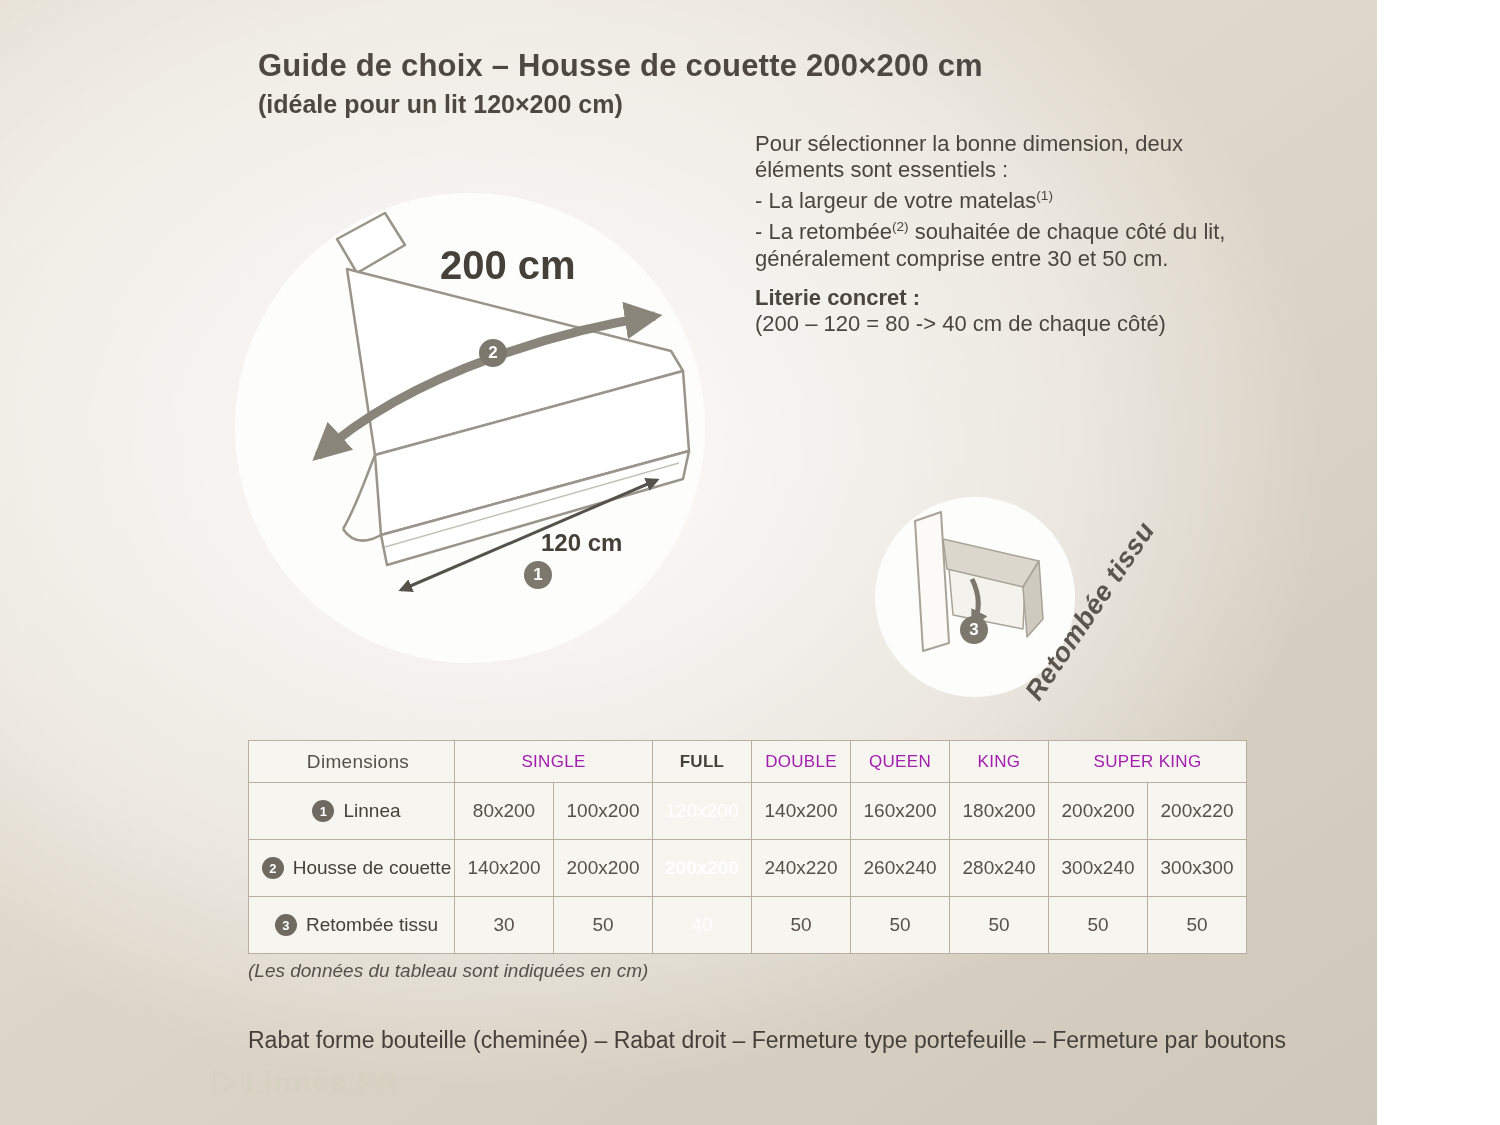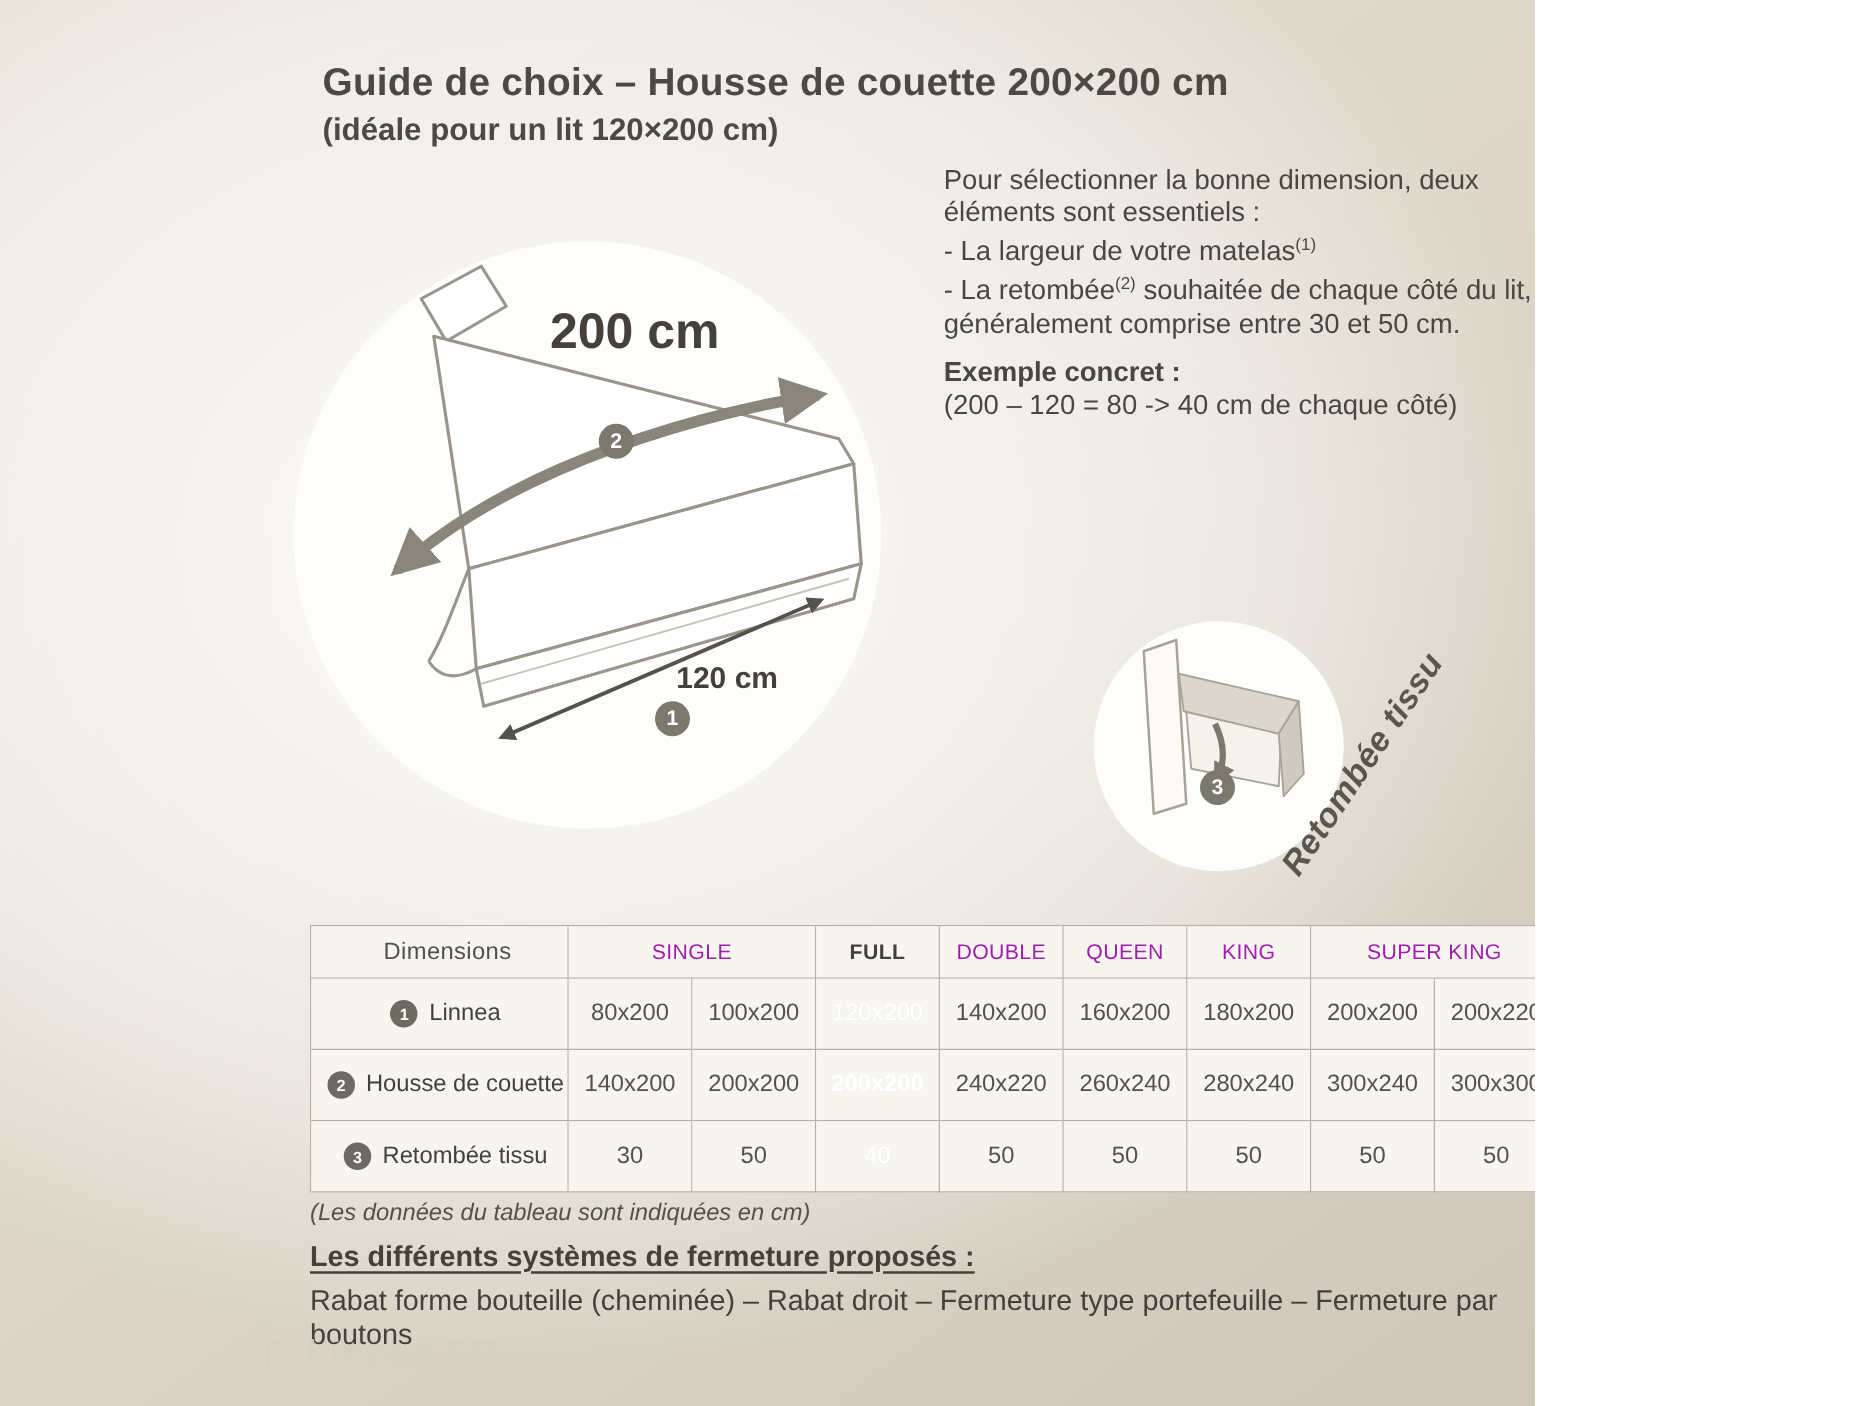--- a/index.html
+++ b/index.html
@@ -1,20 +1,20 @@
 <!DOCTYPE html>
 <html><head>
 <meta charset="utf-8">
 <style>
   * { margin:0; padding:0; box-sizing:border-box; }
   html,body { width:1500px; height:1125px; }
   body { font-family:"Liberation Sans", sans-serif; color:#4a463f; }
 
   .stage{
-    position:relative; width:1228px; height:1125px; overflow:hidden;
+    position:relative; width:1377px; height:1125px; overflow:hidden;
     background:
       radial-gradient(ellipse 1050px 820px at 37% 40%, rgba(255,255,255,.95) 0%, rgba(255,255,255,.45) 55%, rgba(255,255,255,0) 78%),
       linear-gradient(145deg,#e6e0d5 0%, #ded7ca 45%, #cfc8ba 100%);
   }
 
   .page-title{ position:absolute; left:258px; top:48px; font-size:31px; font-weight:bold; color:#4d4942; letter-spacing:.2px; }
   .page-subtitle{ position:absolute; left:258px; top:90px; font-size:25px; font-weight:bold; color:#4d4942; }
 
   
   .circle-big{ position:absolute; left:235px; top:193px; width:470px; height:470px; border-radius:50%; background:#fdfdfb; }
@@ -111,21 +111,21 @@
     <div class="dbadge badge2">2</div>
     <div class="dbadge badge1">1</div>
   </div>
 
   <div class="copy">
     <p>Pour sélectionner la bonne dimension, deux
 éléments sont essentiels :</p>
     <p><span>- La largeur de votre matelas</span><sup>(1)</sup></p>
     <p><span>- La retombée</span><sup>(2)</sup><span> souhaitée de chaque côté du lit,
 généralement comprise entre 30 et 50 cm.</span></p>
-    <p class="example-heading">Exemple concret :</p>
+    <p class="example-heading">Literie concret :</p>
     <p>(200 – 120 = 80  -&gt; 40 cm de chaque côté)</p>
   </div>
 
   <div class="circle-small">
     <svg viewBox="0 0 200 200">
       <defs>
         <marker id="ah-mini" viewBox="0 0 10 10" refX="8" refY="5" markerWidth="3.6" markerHeight="3.6" orient="auto-start-reverse">
           <path d="M0,0 L10,5 L0,10 z" fill="#7d786e"></path>
         </marker>
       </defs>
@@ -183,21 +183,20 @@
     <div class="hl3">40</div>
     <div>50</div>
     <div>50</div>
     <div>50</div>
     <div>50</div>
     <div>50</div>
   </div>
 
   <div class="table-note">(Les données du tableau sont indiquées en cm)</div>
 
-  <div class="closures-heading">Les différents systèmes de fermeture proposés :</div>
   <div class="closures-list">Rabat forme bouteille (cheminée) – Rabat droit – Fermeture type portefeuille – Fermeture par boutons</div>
 
   <div class="watermark">
     <svg width="26" height="30" viewBox="0 0 26 30">
       <path d="M4,5 Q4,2.5 6.5,3.8 L22,13 Q24.5,15 22,17 L6.5,26.2 Q4,27.5 4,25 Z" fill="none" stroke="#d7d1c2" stroke-width="2.6" stroke-linejoin="round"></path>
     </svg>
     <span>Linnea.FR</span>
   </div>
 
 </div>

